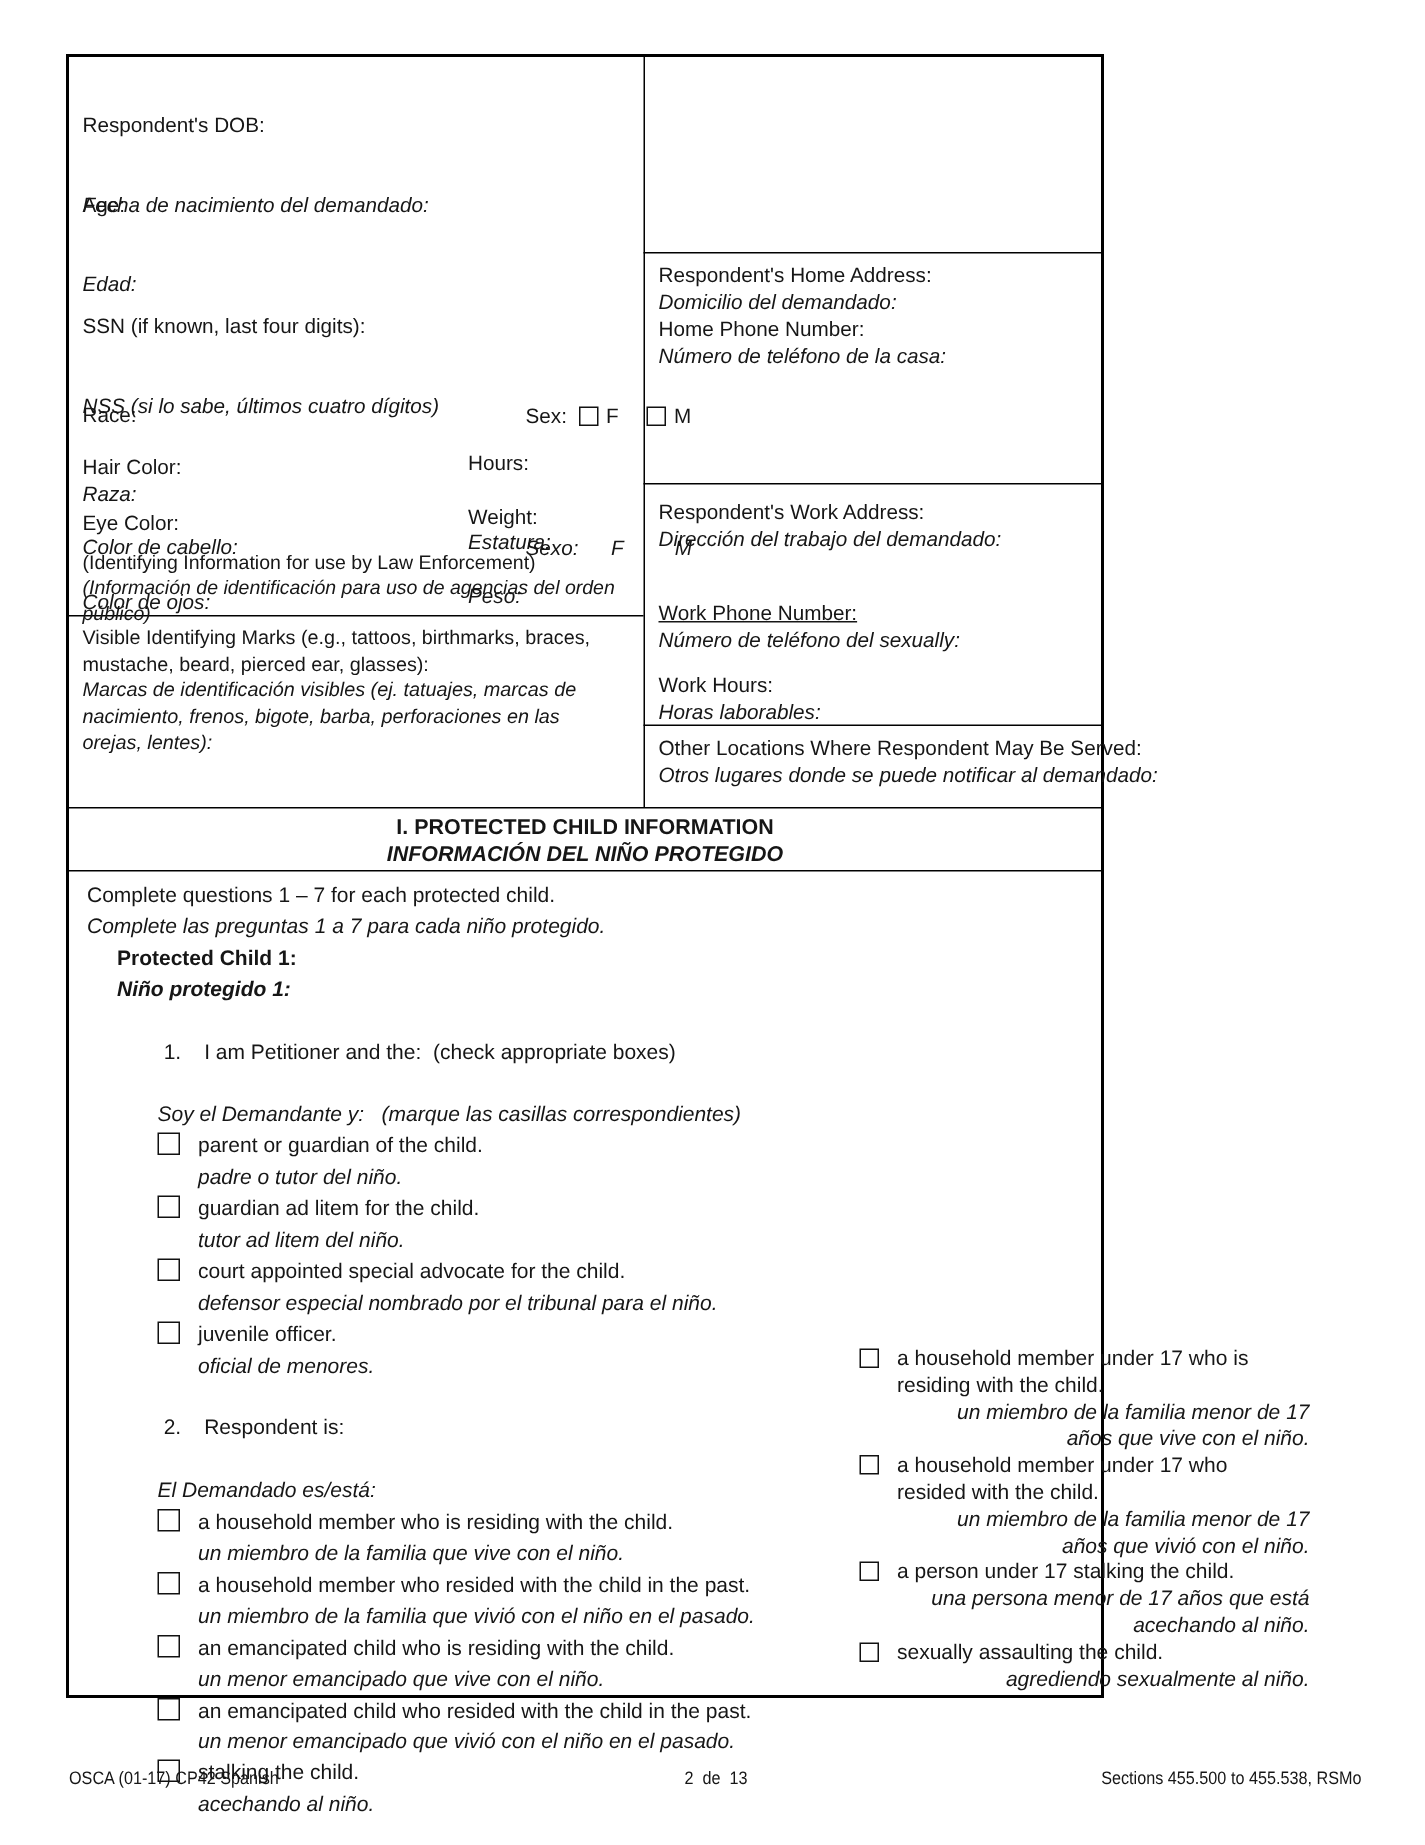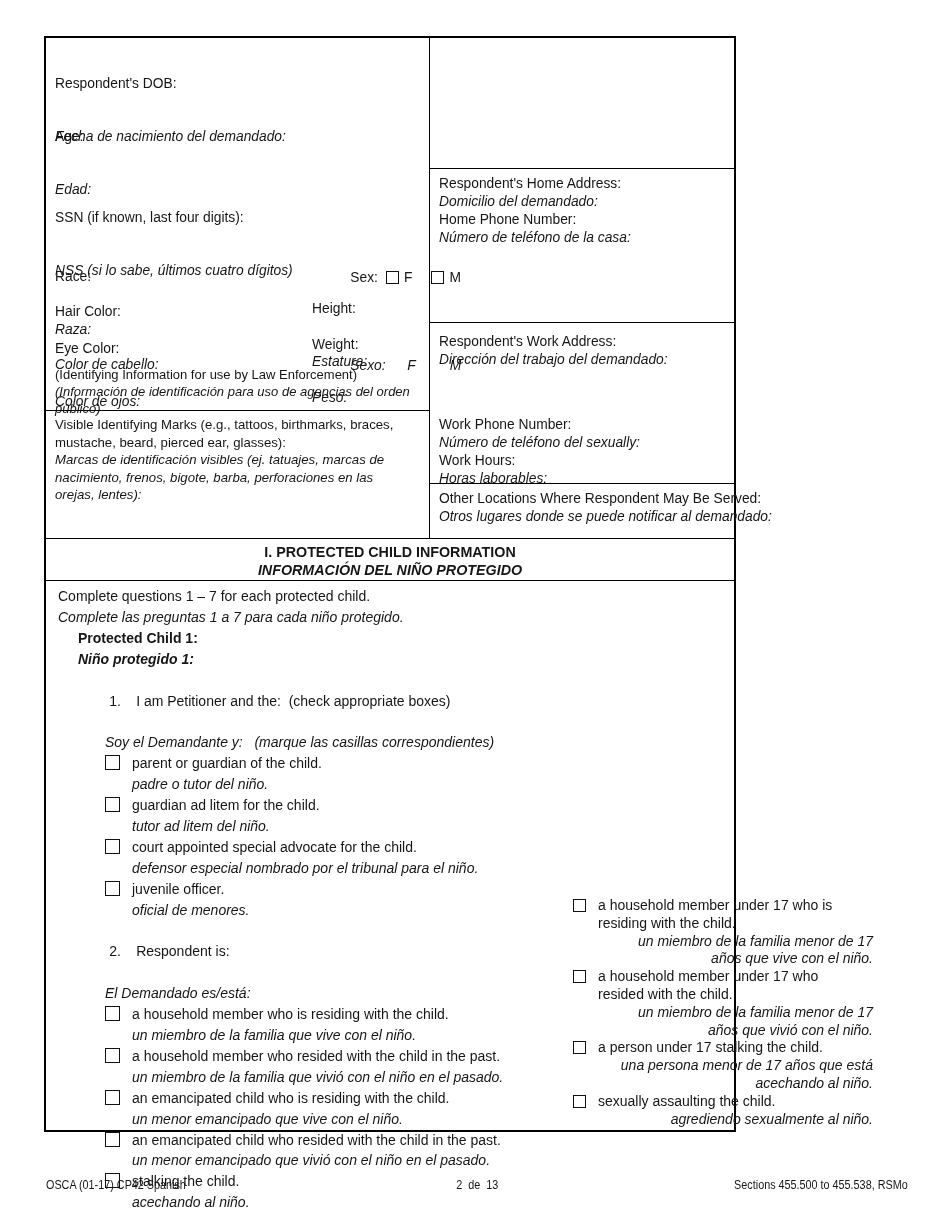--- a/index.html
+++ b/index.html
@@ -37,21 +37,21 @@
   .sexcb1 { margin-left:8px; } .sexF { margin-left:5px; }
   .sexcb2 { margin-left:19px; } .sexM { margin-left:5px; }
   .sexo { display:inline-block; width:57px; } .m2 { margin-left:34px; }
   .bl { white-space:pre; }
   .child { padding-left:20px; font-weight:bold; }
   .qrow { padding-left:20px; }
   .qnum { display:inline-block; width:27px; }
   .pes { padding-left:47px; font-style:italic; }
   .optl { padding-left:47px; }
   .esl { padding-left:74px; font-style:italic; }
-  .grp { margin-top:47px; } .grp2 { }
+  .grp { margin-top:31px;text-decoration:underline; } .grp2 { margin-top:12px; }
   .q2r { position:absolute; left:527px; top:316px; width:300px; line-height:17.8px; }
   .optr { position:relative; padding-left:25px; }
   .optr .cb { position:absolute; left:0; top:2px; }
   .esr { padding-left:30px; font-style:italic;text-align:right; }
   .footer { position:absolute; left:46px; right:42px; top:1178px; display:flex; align-items:baseline; font-size:12px; }
   .f-left { flex:1; transform:scaleX(.9); transform-origin:0 50%; white-space:pre; }
   .f-center { transform:scaleX(.9); white-space:pre; }
   .f-right { flex:1; text-align:right; transform:scaleX(.9); transform-origin:100% 50%; white-space:pre; }
 </style>
 </head>
@@ -86,21 +86,21 @@
         </div>
         <div class="es">
           <span class="sexo">Sexo:</span><span>F</span><span class="m2">M</span>
         </div>
       </div>
       <div class="blk" style="left:9px;top:195px">
         <div>Race:</div>
         <div class="es">Raza:</div>
       </div>
       <div class="blk" style="left:266px;top:227px">
-        <div>Height:</div>
+        <div>Hours:</div>
         <div class="es">Estatura:</div>
       </div>
       <div class="blk" style="left:9px;top:230px">
         <div>Hair Color:</div>
         <div class="es">Color de cabello:</div>
       </div>
       <div class="blk" style="left:266px;top:263px">
         <div>Weight:</div>
         <div class="es">Peso:</div>
       </div>

